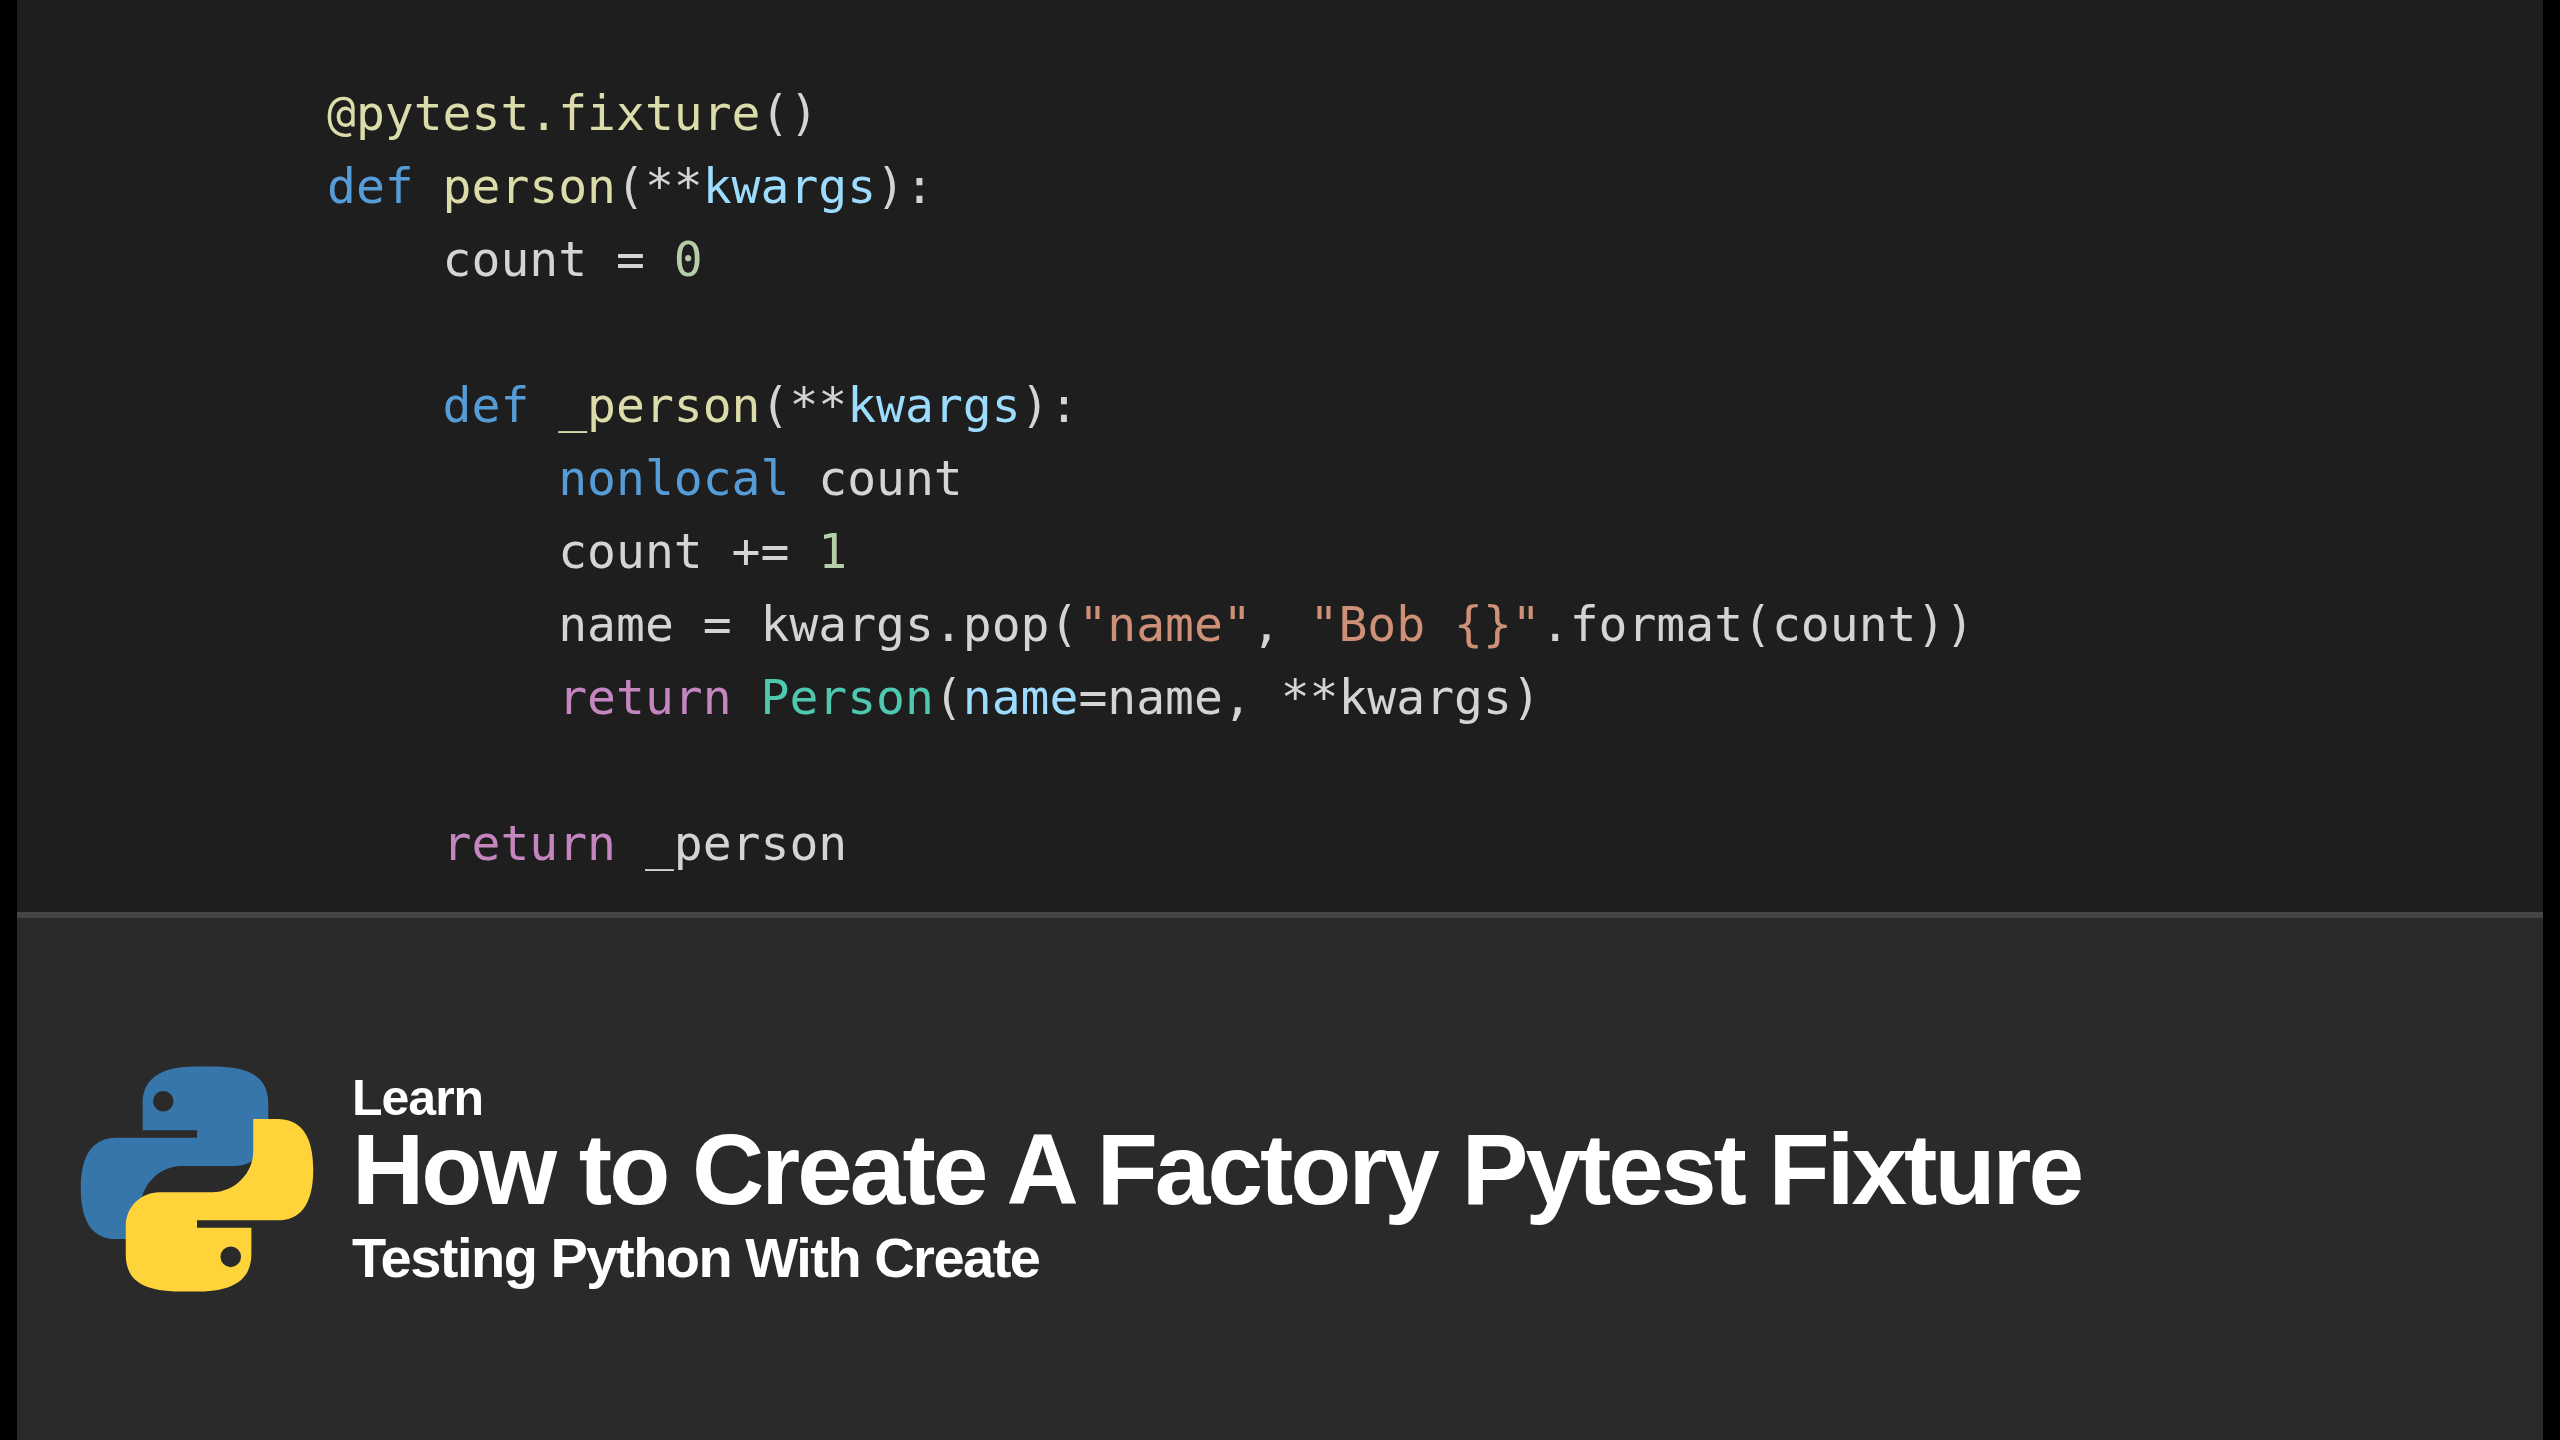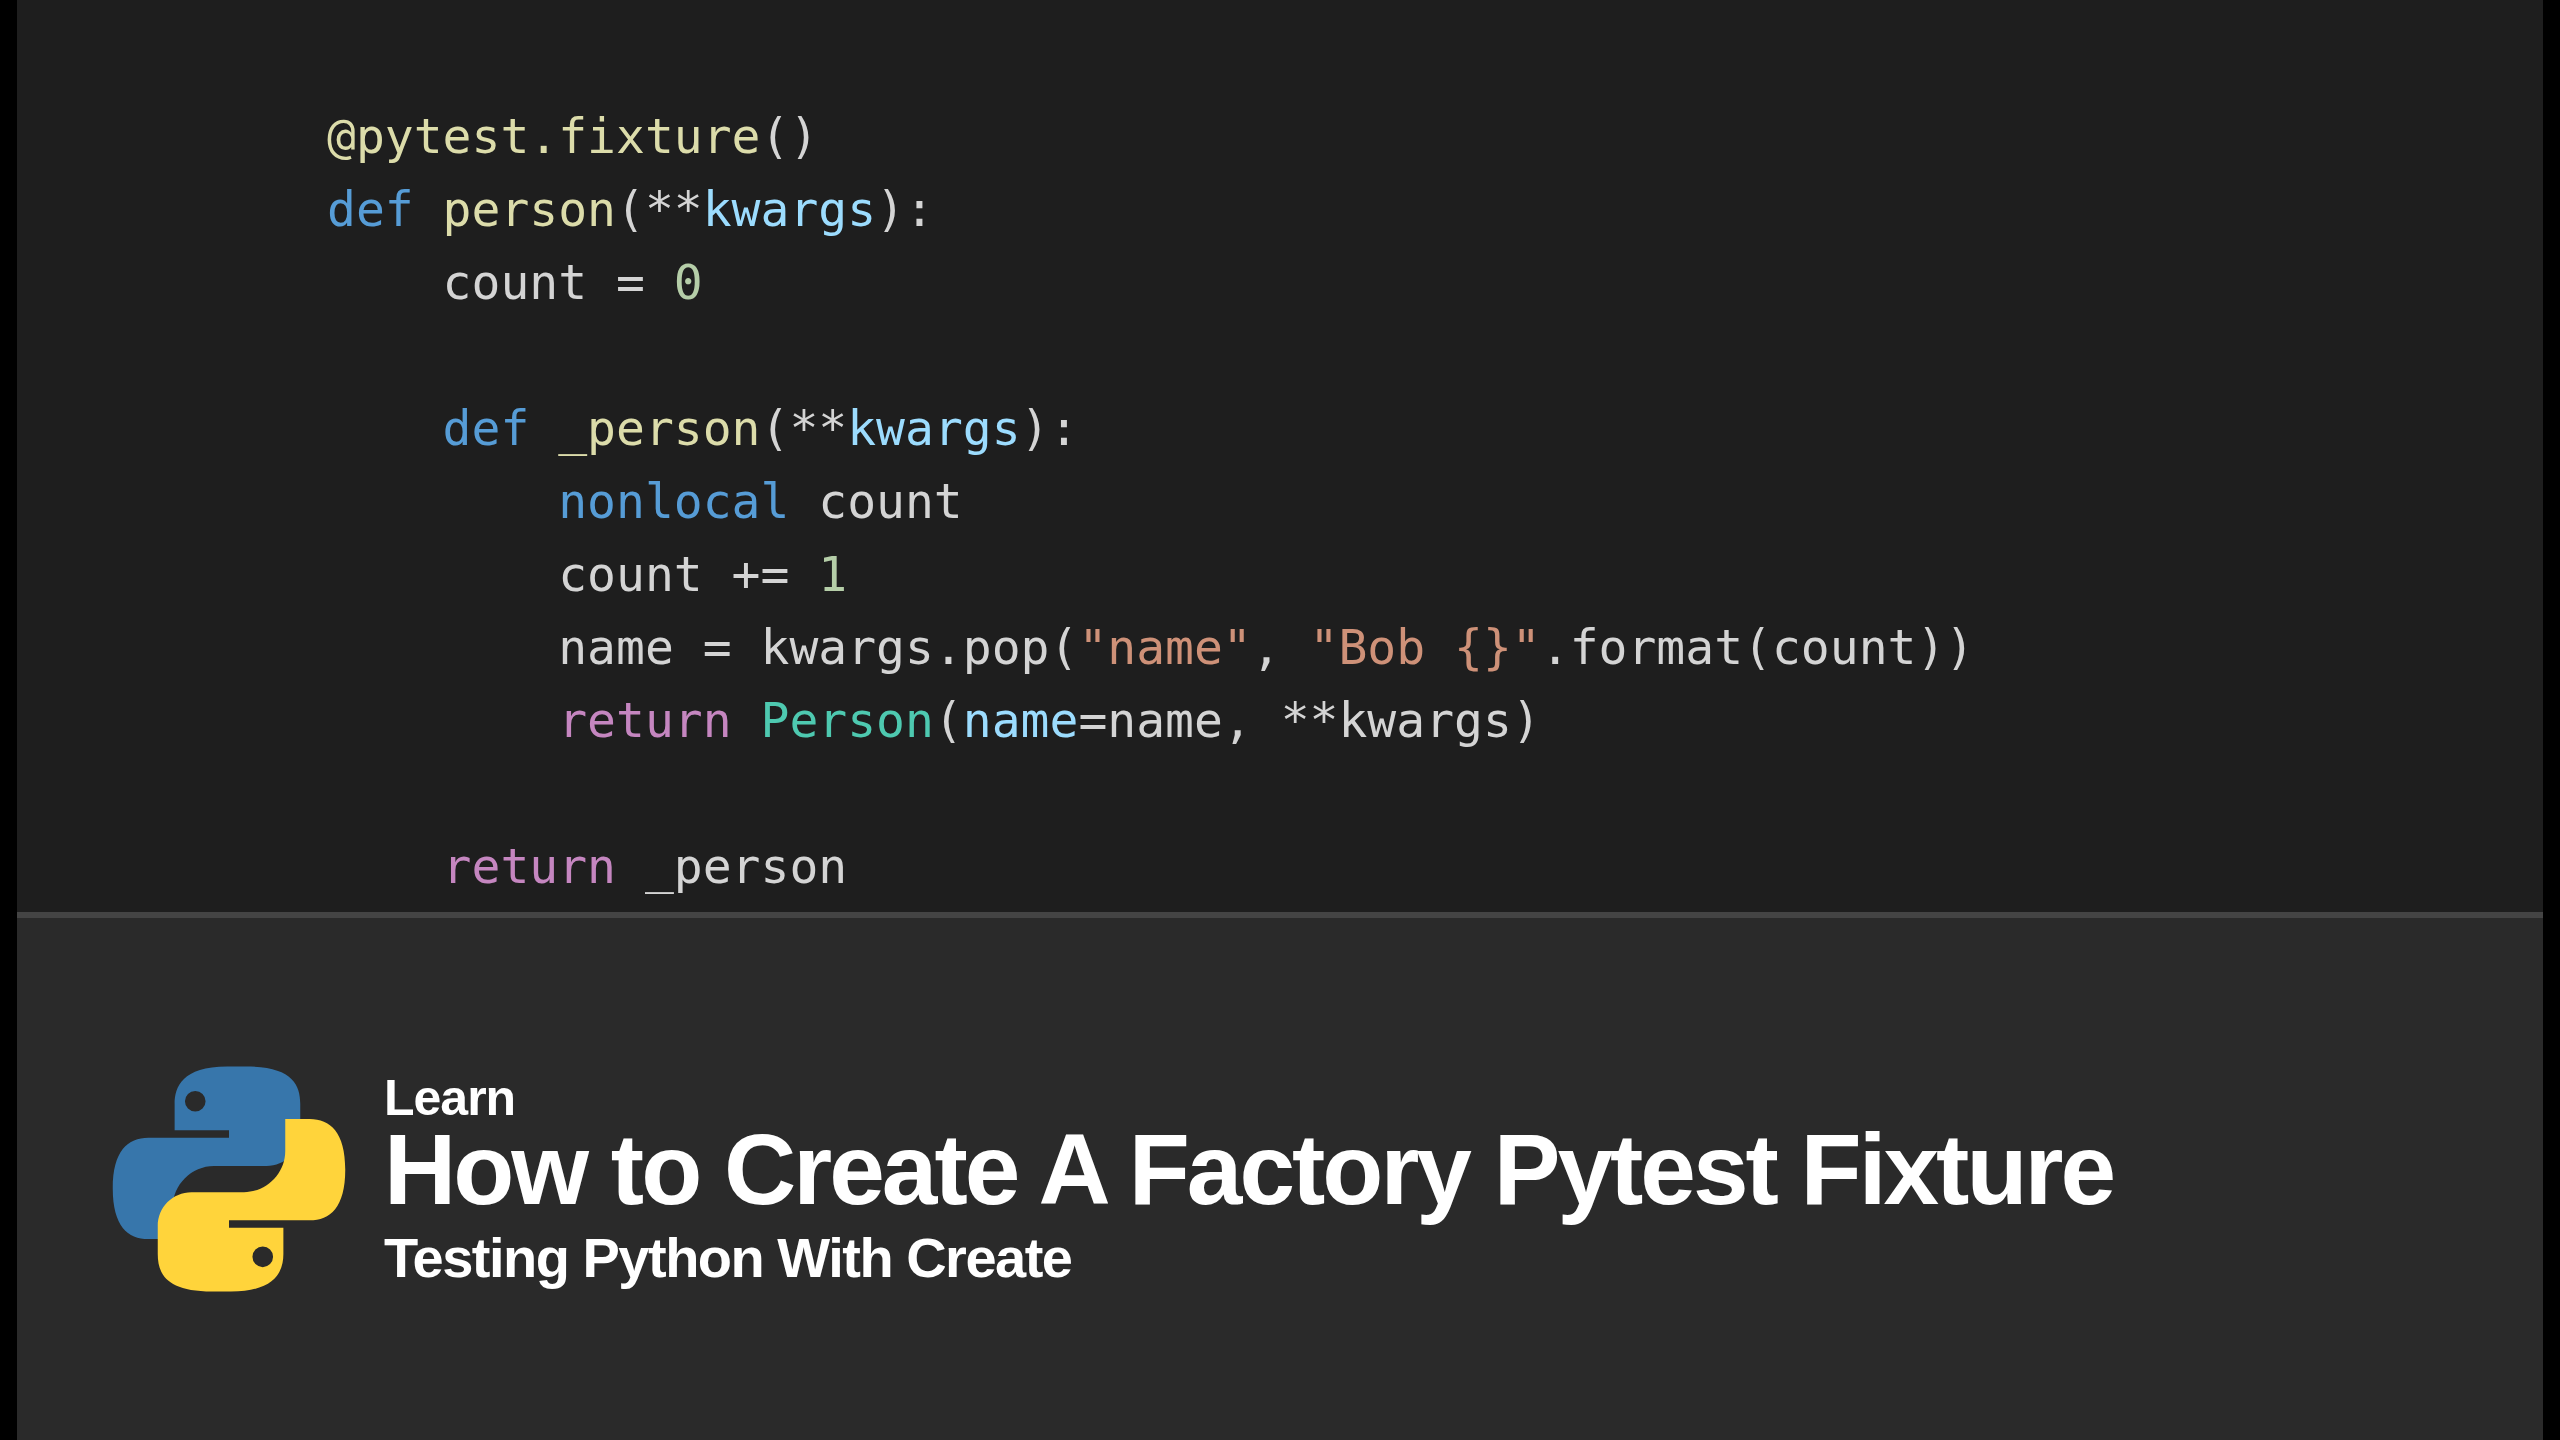--- a/index.html
+++ b/index.html
@@ -22,21 +22,21 @@
     overflow: hidden;
   }
   
   .code-panel {
     position: absolute;
     top: 0;
     left: 17px;
     right: 17px;
     height: 912px;
     background: #1e1e1e;
-    padding: 100px 0 0 310px;
+    padding: 77px 0 0 310px;
   }
   
   .code {
     font-family: "SF Mono", "Menlo", "Consolas", monospace;
     font-size: 48px;
     line-height: 1.52;
     white-space: pre;
     color: #d4d4d4;
   }
   
@@ -65,21 +65,21 @@
   
   .title-panel {
     position: absolute;
     top: 918px;
     left: 17px;
     right: 17px;
     bottom: 0;
     background: #2a2a2a;
     display: flex;
     align-items: center;
-    padding-left: 92px;
+    padding-left: 60px;
   }
   
   .logo {
     width: 240px;
     height: 240px;
     flex-shrink: 0;
     margin-right: 35px;
   }
   
   .titles {

